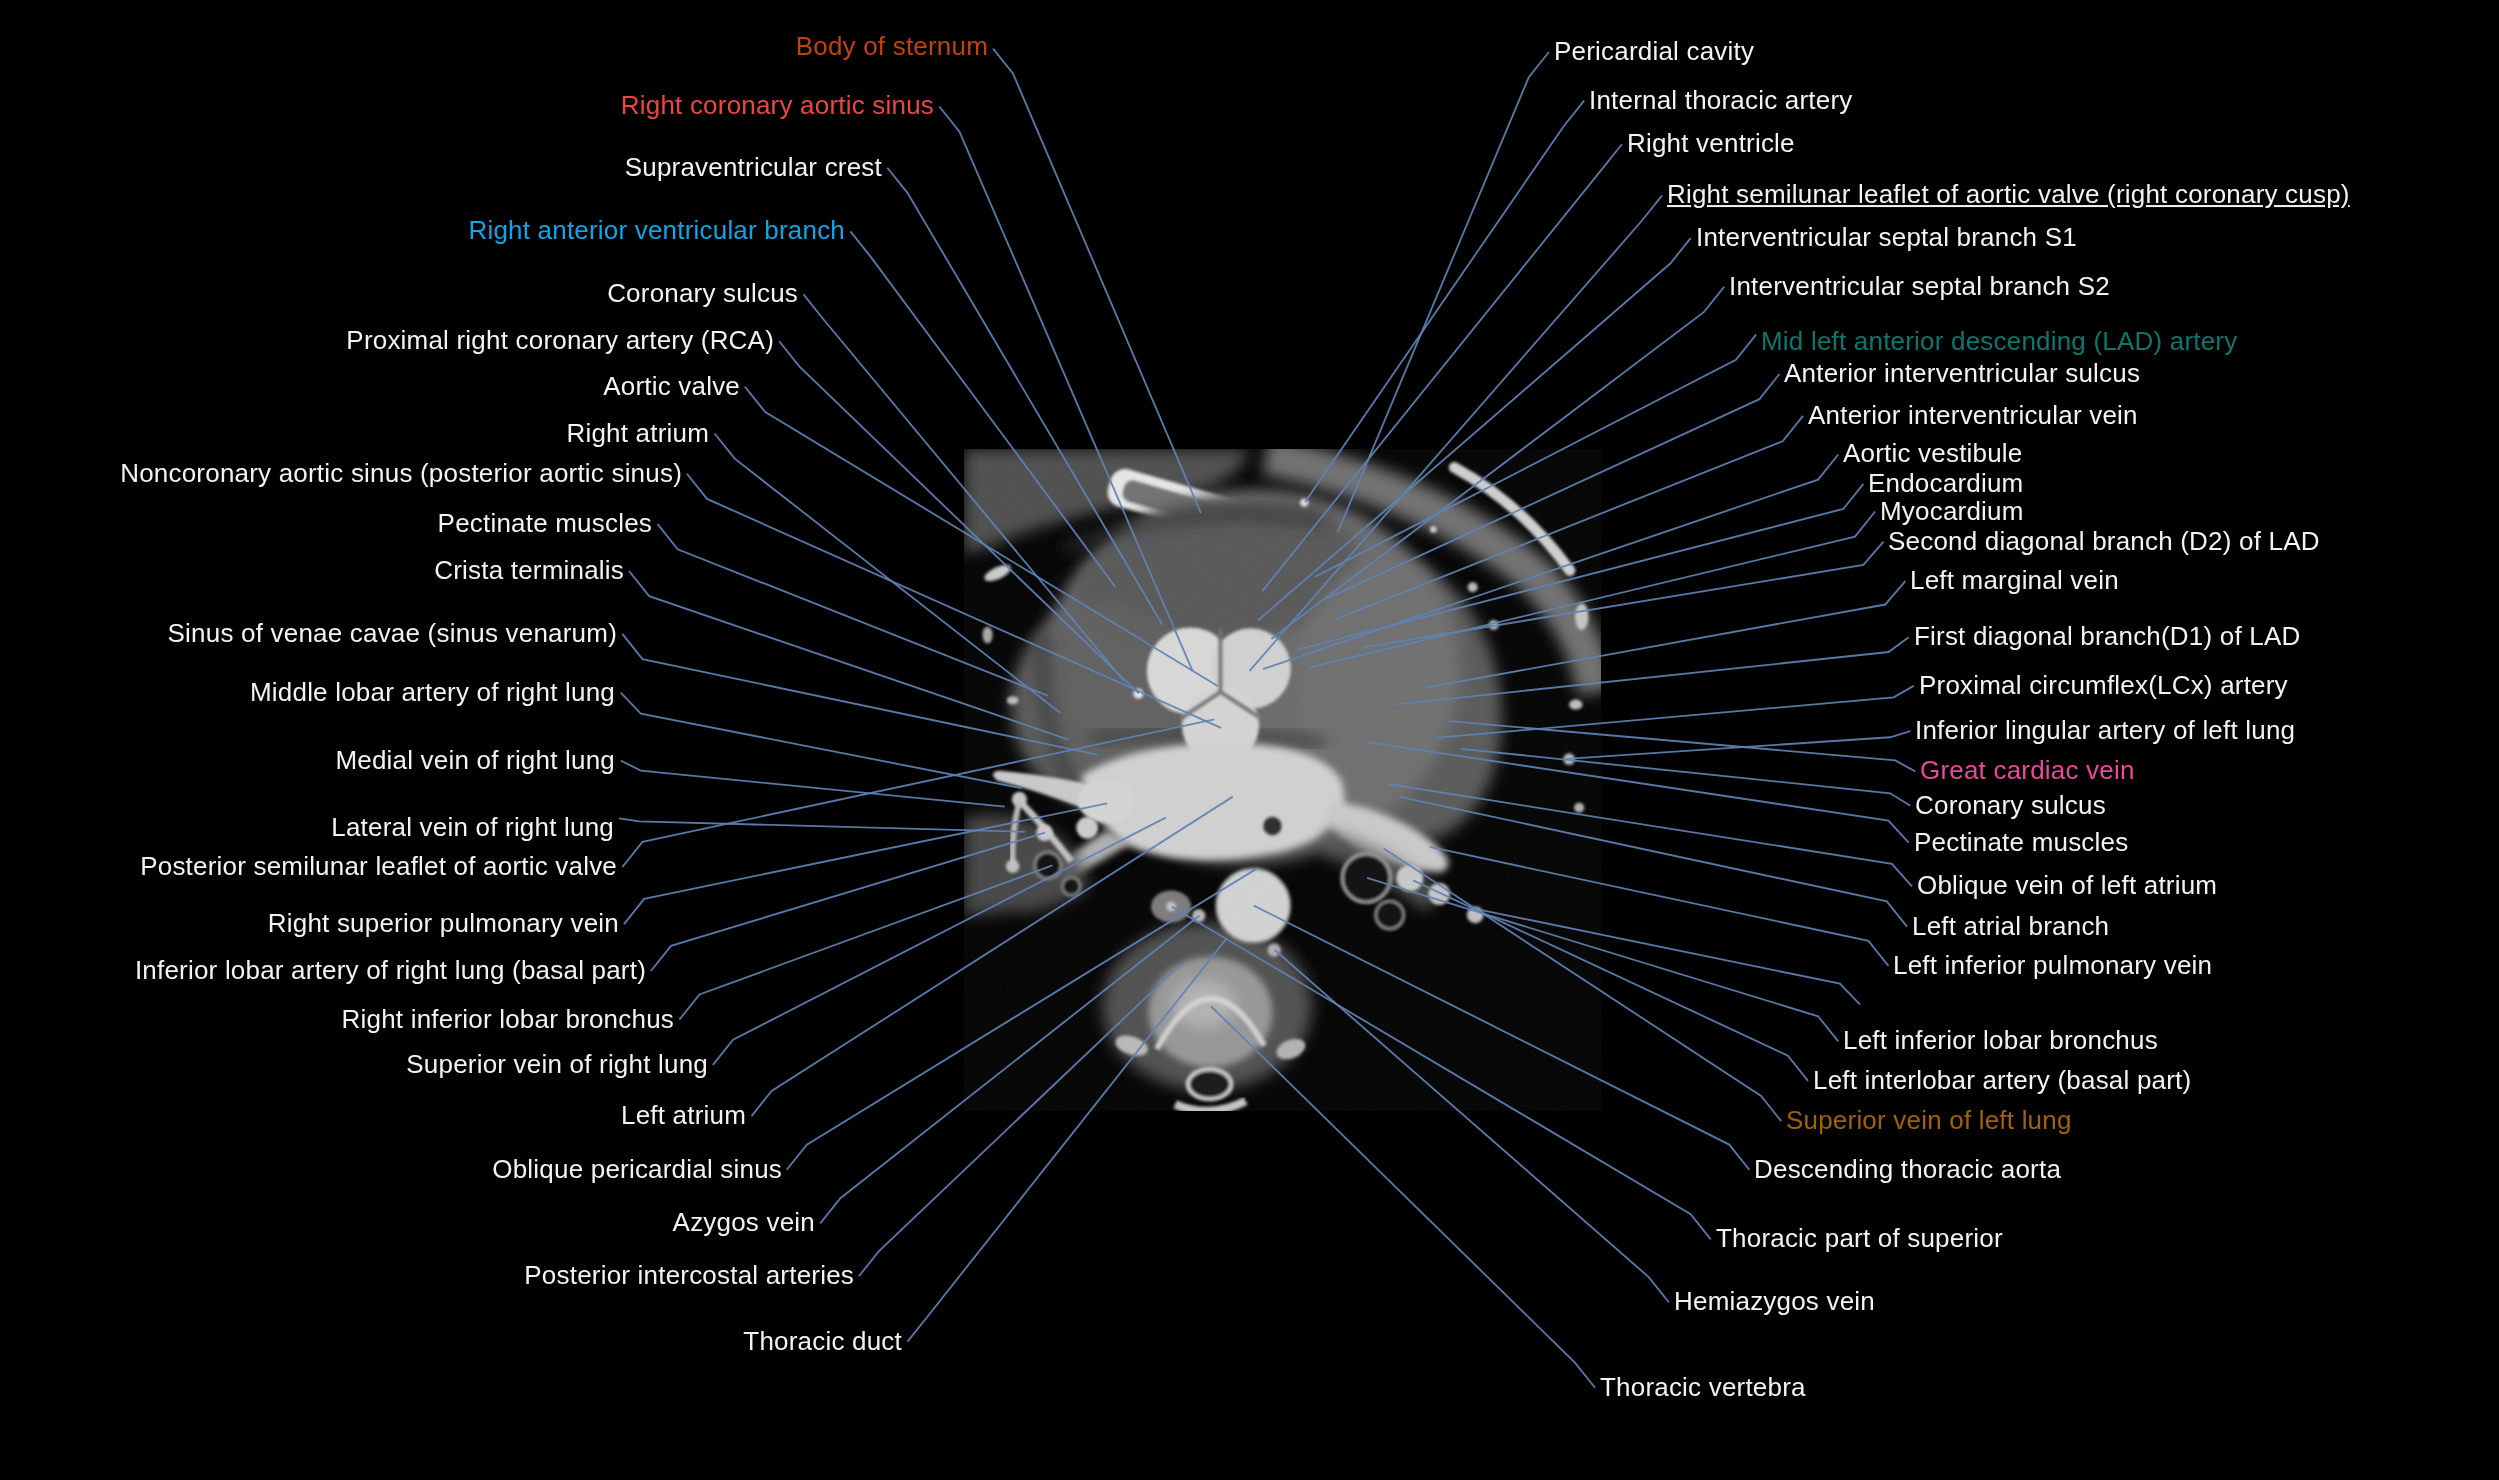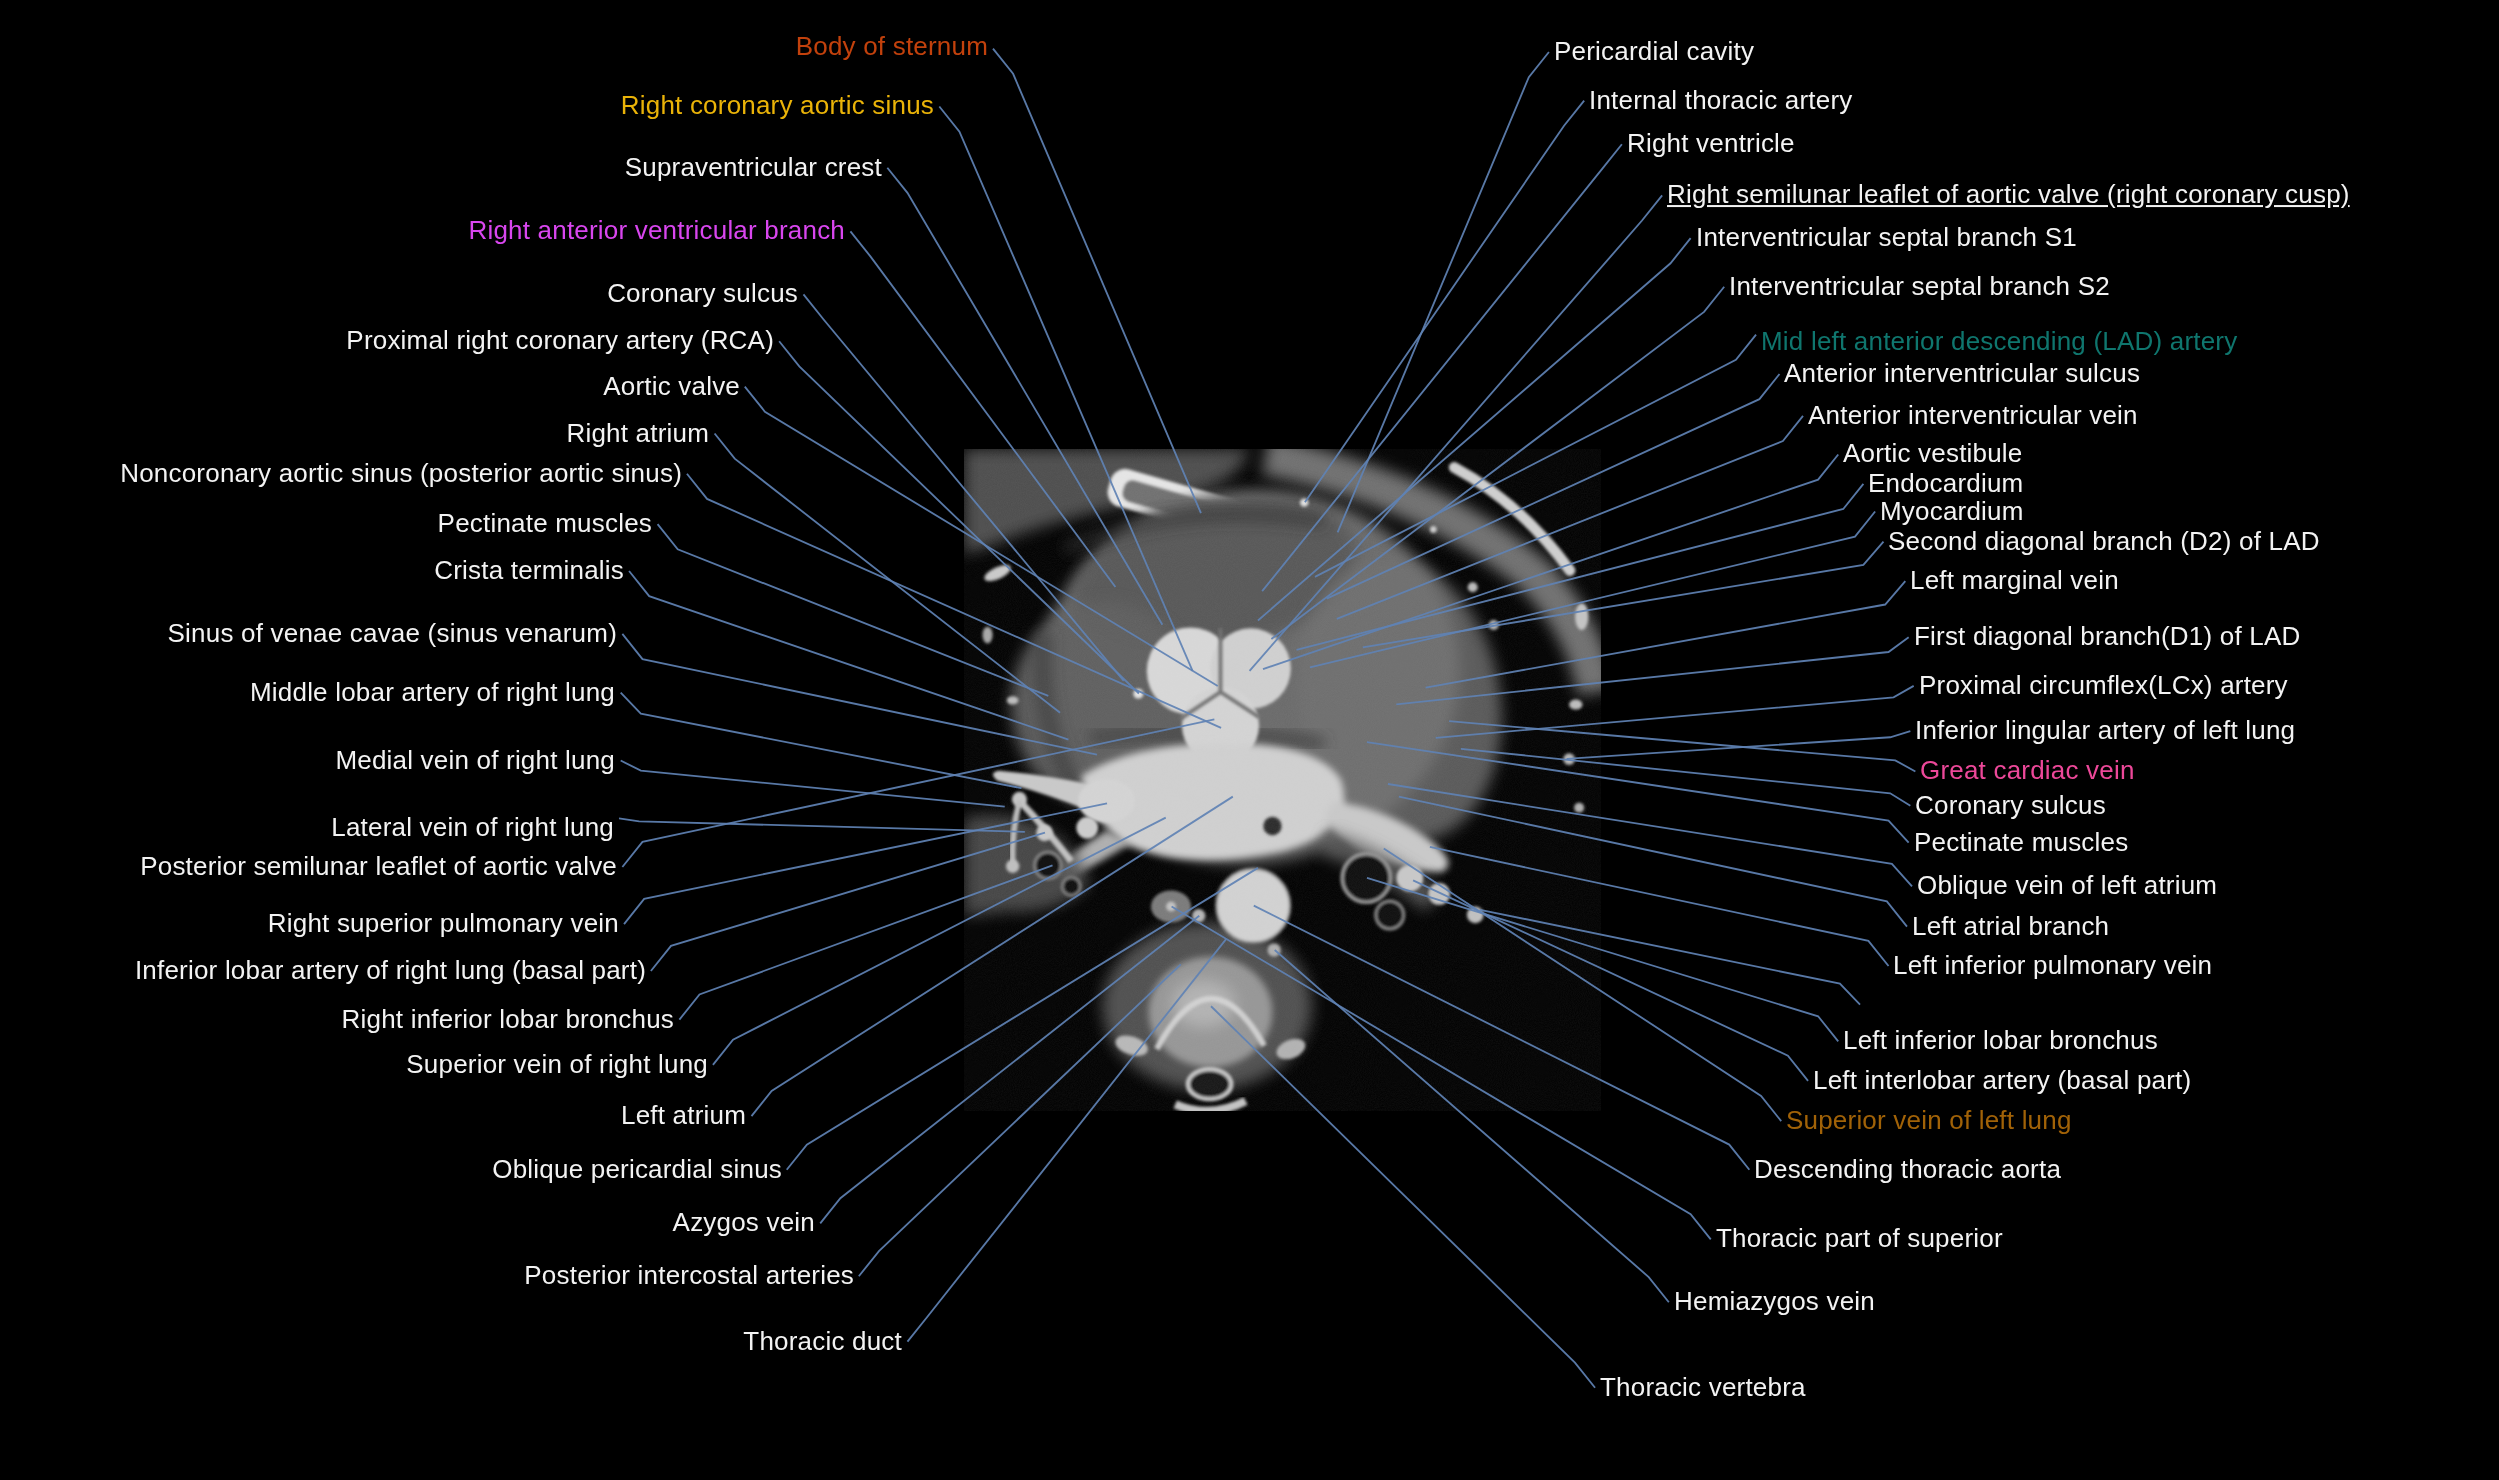--- a/index.html
+++ b/index.html
@@ -182,23 +182,23 @@
       <polyline points="2156,1289 2132,1259 1685,1050" class="leader" stroke="#5f82b4"></polyline>
       <polyline points="2124,1337 2100,1307 1650,1012" class="leader" stroke="#5f82b4"></polyline>
       <polyline points="2086,1395 2062,1365 1495,1080" class="leader" stroke="#5f82b4"></polyline>
       <polyline points="2040,1478 2016,1448 1397,1081" class="leader" stroke="#5f82b4"></polyline>
       <polyline points="1990,1553 1966,1523 1520,1133" class="leader" stroke="#5f82b4"></polyline>
       <polyline points="1902,1655 1878,1625 1444,1200" class="leader" stroke="#5f82b4"></polyline>
     </svg>
 
   <div id="labels-layer">
       <div class="label left" style="left: 988px; top: 47px; color: #c2410c;">Body of sternum</div>
-      <div class="label left" style="left: 934px; top: 106px; color: #eab308;">Right coronary aortic sinus</div>
+      <div class="label left" style="left: 934px; top: 106px; color: #ef4444;">Right coronary aortic sinus</div>
       <div class="label left" style="left: 882px; top: 168px; color: rgb(243, 243, 243);">Supraventricular crest</div>
-      <div class="label left" style="left: 845px; top: 231px; color: #d946ef;">Right anterior ventricular branch</div>
+      <div class="label left" style="left: 845px; top: 231px; color: #0ea5e9;">Right anterior ventricular branch</div>
       <div class="label left" style="left: 798px; top: 294px; color: rgb(243, 243, 243);">Coronary sulcus</div>
       <div class="label left" style="left: 774px; top: 341px; color: rgb(243, 243, 243);">Proximal right coronary artery (RCA)</div>
       <div class="label left" style="left: 740px; top: 387px; color: rgb(243, 243, 243);">Aortic valve</div>
       <div class="label left" style="left: 709px; top: 434px; color: rgb(243, 243, 243);">Right atrium</div>
       <div class="label left" style="left: 682px; top: 474px; color: rgb(243, 243, 243);">Noncoronary aortic sinus (posterior aortic sinus)</div>
       <div class="label left" style="left: 652px; top: 524px; color: rgb(243, 243, 243);">Pectinate muscles</div>
       <div class="label left" style="left: 624px; top: 571px; color: rgb(243, 243, 243);">Crista terminalis</div>
       <div class="label left" style="left: 617px; top: 634px; color: rgb(243, 243, 243);">Sinus of venae cavae (sinus venarum)</div>
       <div class="label left" style="left: 615px; top: 693px; color: rgb(243, 243, 243);">Middle lobar artery of right lung</div>
       <div class="label left" style="left: 615px; top: 761px; color: rgb(243, 243, 243);">Medial vein of right lung</div>

